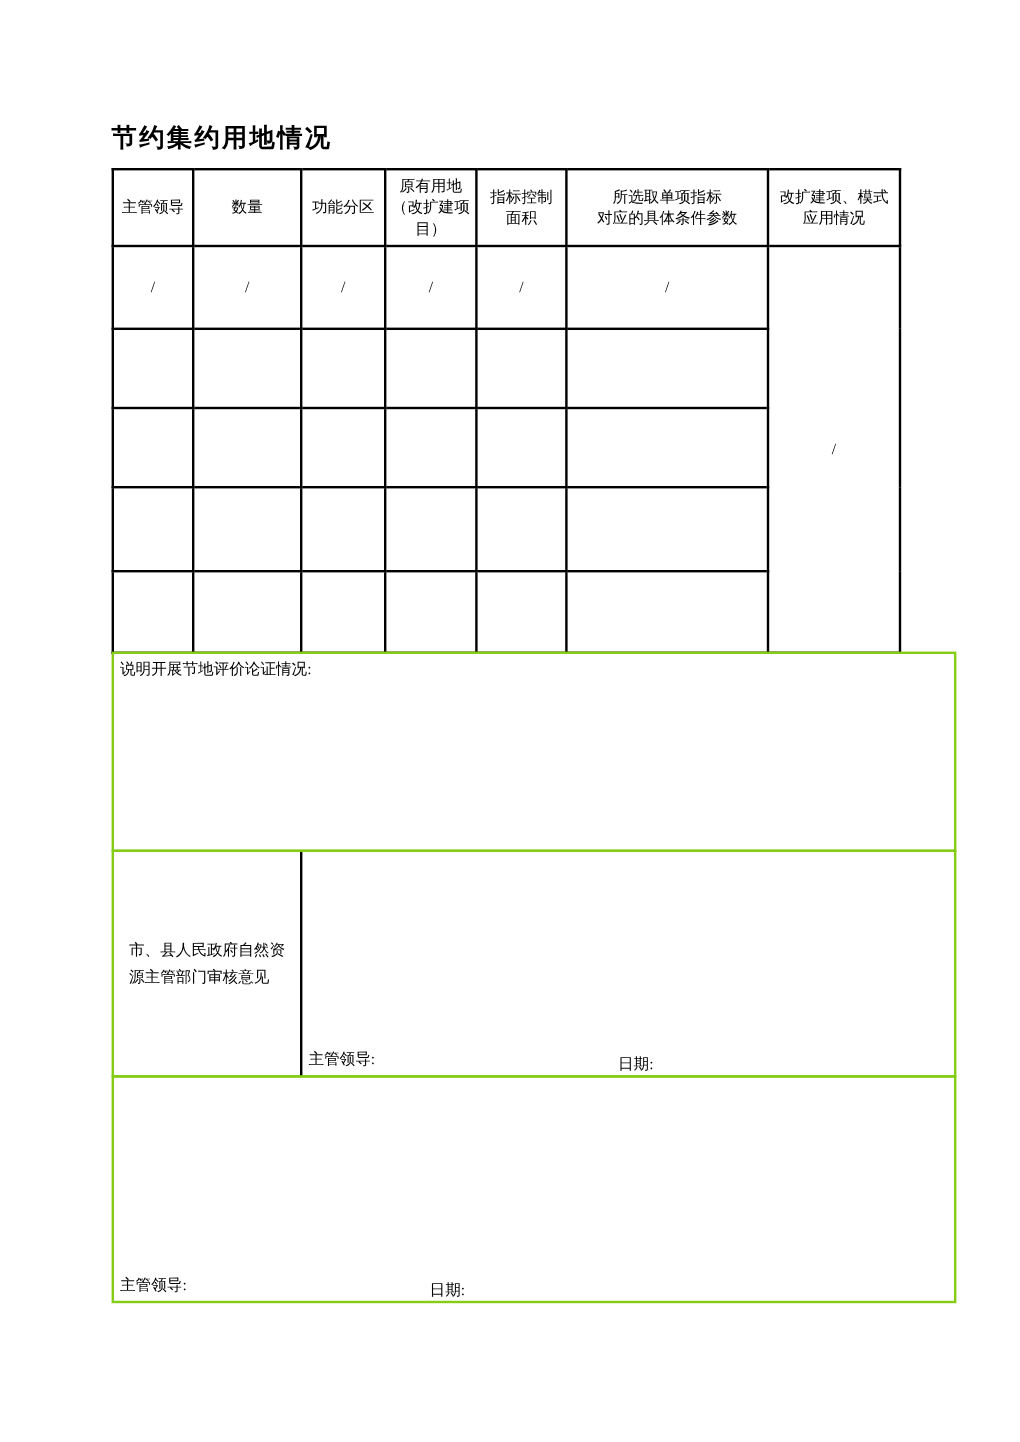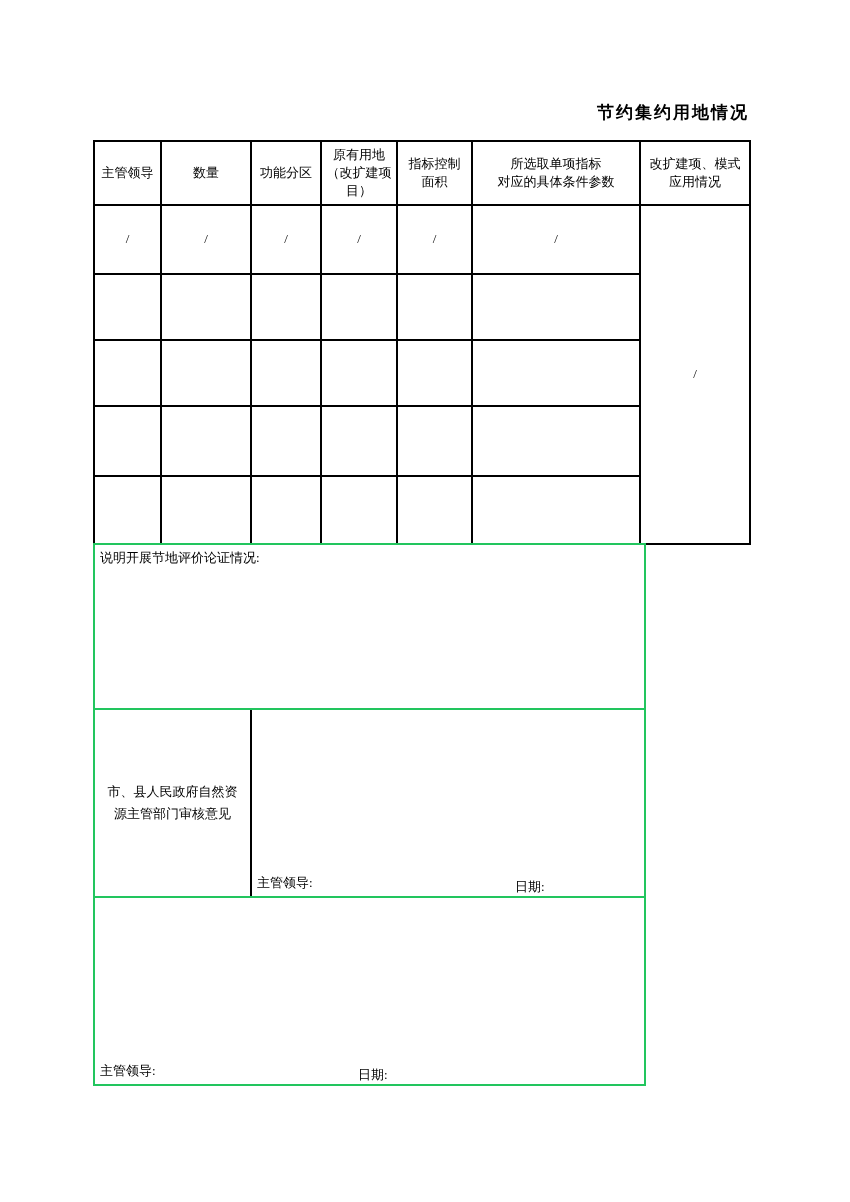--- a/index.html
+++ b/index.html
@@ -14,24 +14,24 @@
     background: #ffffff;
     color: #000000;
     font-family: "Liberation Serif", serif;
     overflow: hidden;
   }
   .doc-title {
     position: absolute;
     top: 101px;
     left: 93px;
     width: 656px;
-    text-align: right;
+    text-align: left;
     font-family: "Liberation Sans", sans-serif;
     font-weight: bold;
-    font-size: 17px;
+    font-size: 21px;
     letter-spacing: 2px;
   }
   .form {
     position: absolute;
     top: 140px;
     left: 93px;
     width: 656px;
   }
   table.grid {
     border-collapse: collapse;
@@ -52,22 +52,22 @@
   }
   table.grid thead tr { height: 64px; }
   tr.r1 { height: 69px; }
   tr.r2 { height: 66px; }
   tr.r3 { height: 66px; }
   tr.r4 { height: 70px; }
   tr.r5 { height: 68px; }
   td.slash-cell { font-size: 13px; }
   .section {
     box-sizing: border-box;
-    width: 553px;
-    border: 2px solid #22c55e;
+    width: 704px;
+    border: 2px solid #84cc16;
     margin-top: -2px;
     font-size: 13px;
   }
   .note-section {
     height: 167px;
     padding: 4px 5px;
     text-align: left;
   }
   .review-section {
     display: flex;
@@ -75,21 +75,21 @@
   }
   .review-section.first  { height: 190px; }
   .review-section.second { height: 190px; }
   .review-label {
     box-sizing: border-box;
     width: 157px;
     border-right: 2px solid #000000;
     display: flex;
     align-items: center;
     justify-content: center;
-    text-align: center;
+    text-align: left;
     white-space: pre-line;
     line-height: 1.7;
     padding: 2px;
   }
   .review-body {
     position: relative;
     flex: 1;
     text-decoration: underline;
   }
   .leader-label {

